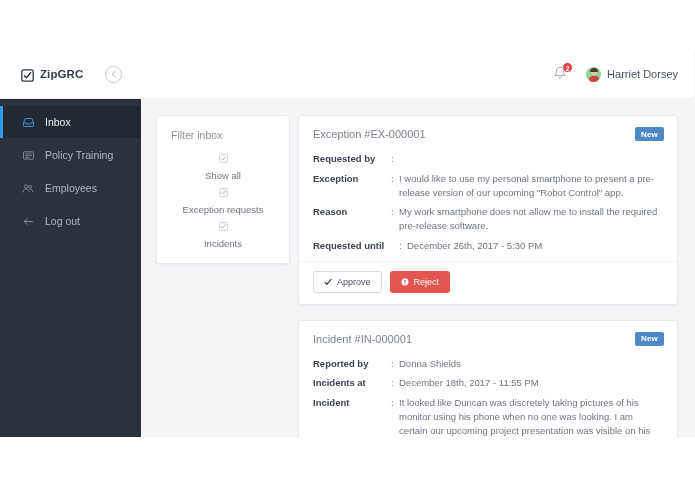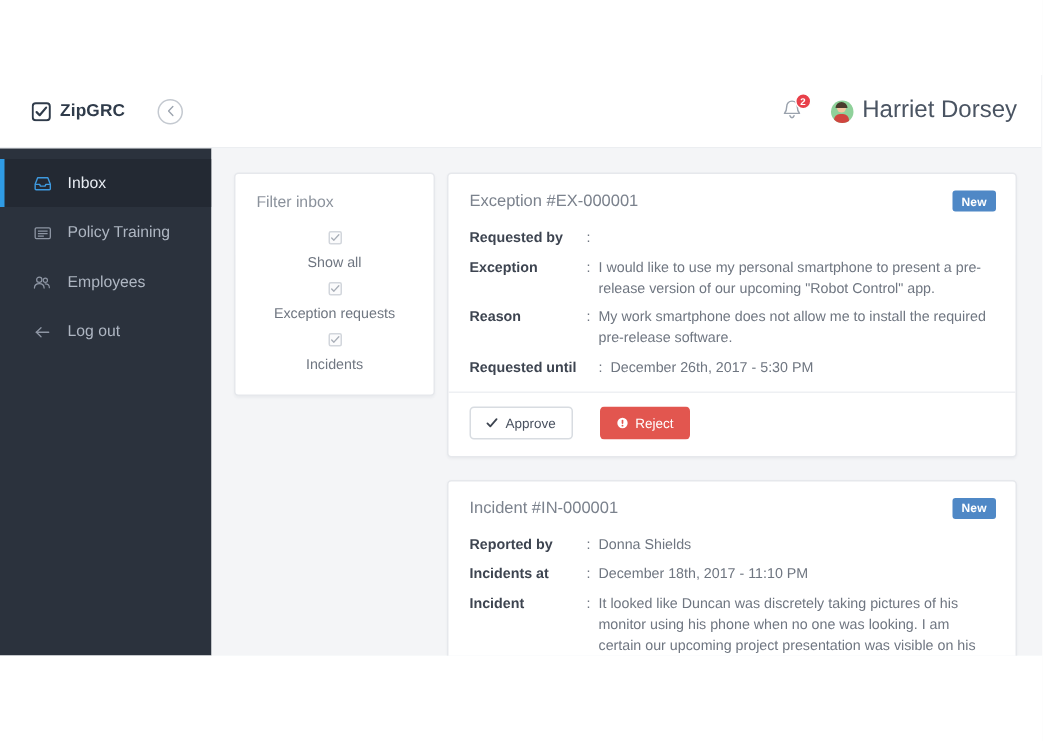--- a/index.html
+++ b/index.html
@@ -46,21 +46,21 @@
     border: 1px solid #fff;
   }
   .user-box { display: flex; align-items: center; gap: 6px; cursor: pointer; }
   .avatar {
     width: 15px; height: 15px; border-radius: 50%; overflow: hidden;
     background: #8fd19a; position: relative; flex: 0 0 auto;
   }
   .avatar .a-head { position:absolute; left:4.5px; top:2.5px; width:6px; height:6px; border-radius:50%; background:#f2c6a0; }
   .avatar .a-body { position:absolute; left:2.5px; top:9px; width:10px; height:7px; border-radius:4px 4px 0 0; background:#d0453f; }
   .avatar .a-hair { position:absolute; left:3.5px; top:1.5px; width:8px; height:4px; border-radius:4px 4px 0 0; background:#4a3b2c; }
-  .user-name { font-size: 16px; color: #4a5462; }
+  .user-name { font-size: 11px; color: #4a5462; }
 
   
   .sidebar {
     position: absolute; left: 0; top: 49px; width: 141px; height: 338px;
     background: #2b323d;
   }
   .nav-item {
     position: relative; display: flex; align-items: center; gap: 10px;
     height: 32px; padding-left: 21px; cursor: pointer;
     color: #aeb6c2; font-size: 10.5px;
@@ -112,21 +112,21 @@
     padding: 2.5px 6px; border-radius: 2px; letter-spacing: .2px;
   }
   .item-body { padding: 2px 14px 0 14px; }
   .field-row { display: flex; margin-bottom: 6px; font-size: 9.5px; line-height: 1.45; }
   .field-label { width: 78px; flex: 0 0 78px; font-weight: 700; color: #3d4450; }
   .field-label.wide { width: 86px; flex: 0 0 86px; }
   .field-colon { width: 8px; flex: 0 0 8px; color: #6f7681; }
   .field-value { flex: 1; color: #6f7681; }
 
   .item-actions {
-    display: flex; gap: 18px; padding: 9px 14px 11px 14px;
+    display: flex; gap: 8px; padding: 9px 14px 11px 14px;
     border-top: 1px solid #eef0f3; margin-top: 8px;
   }
   .btn {
     display: inline-flex; align-items: center; gap: 5px;
     font-size: 9px; border-radius: 3px; padding: 5px 10px; cursor: pointer;
     border: 1px solid transparent; white-space: nowrap;
   }
   .btn-default { background: #fff; border-color: #d8dce1; color: #4a5260; }
   .btn-danger  { background: #e2564f; color: #fff; }
   .btn .bico { width: 8px; height: 8px; display: flex; align-items: center; justify-content: center; }
@@ -326,21 +326,21 @@
 
           <div class="item-body">
             <div class="field-row">
               <span class="field-label">Reported by</span>
               <span class="field-colon">:</span>
               <span class="field-value">Donna Shields</span>
             </div>
             <div class="field-row">
               <span class="field-label">Incidents at</span>
               <span class="field-colon">:</span>
-              <span class="field-value">December 18th, 2017 - 11:10 PM</span>
+              <span class="field-value">December 18th, 2017 - 11:55 PM</span>
             </div>
             <div class="field-row">
               <span class="field-label">Incident</span>
               <span class="field-colon">:</span>
               <span class="field-value">It looked like Duncan was discretely taking pictures of his monitor using his phone when no one was looking. I am certain our upcoming project presentation was visible on his screen. I am not sure if there is something to worry about but I wanted to report it anyway.</span>
             </div>
           </div>
 
         </div>
 

